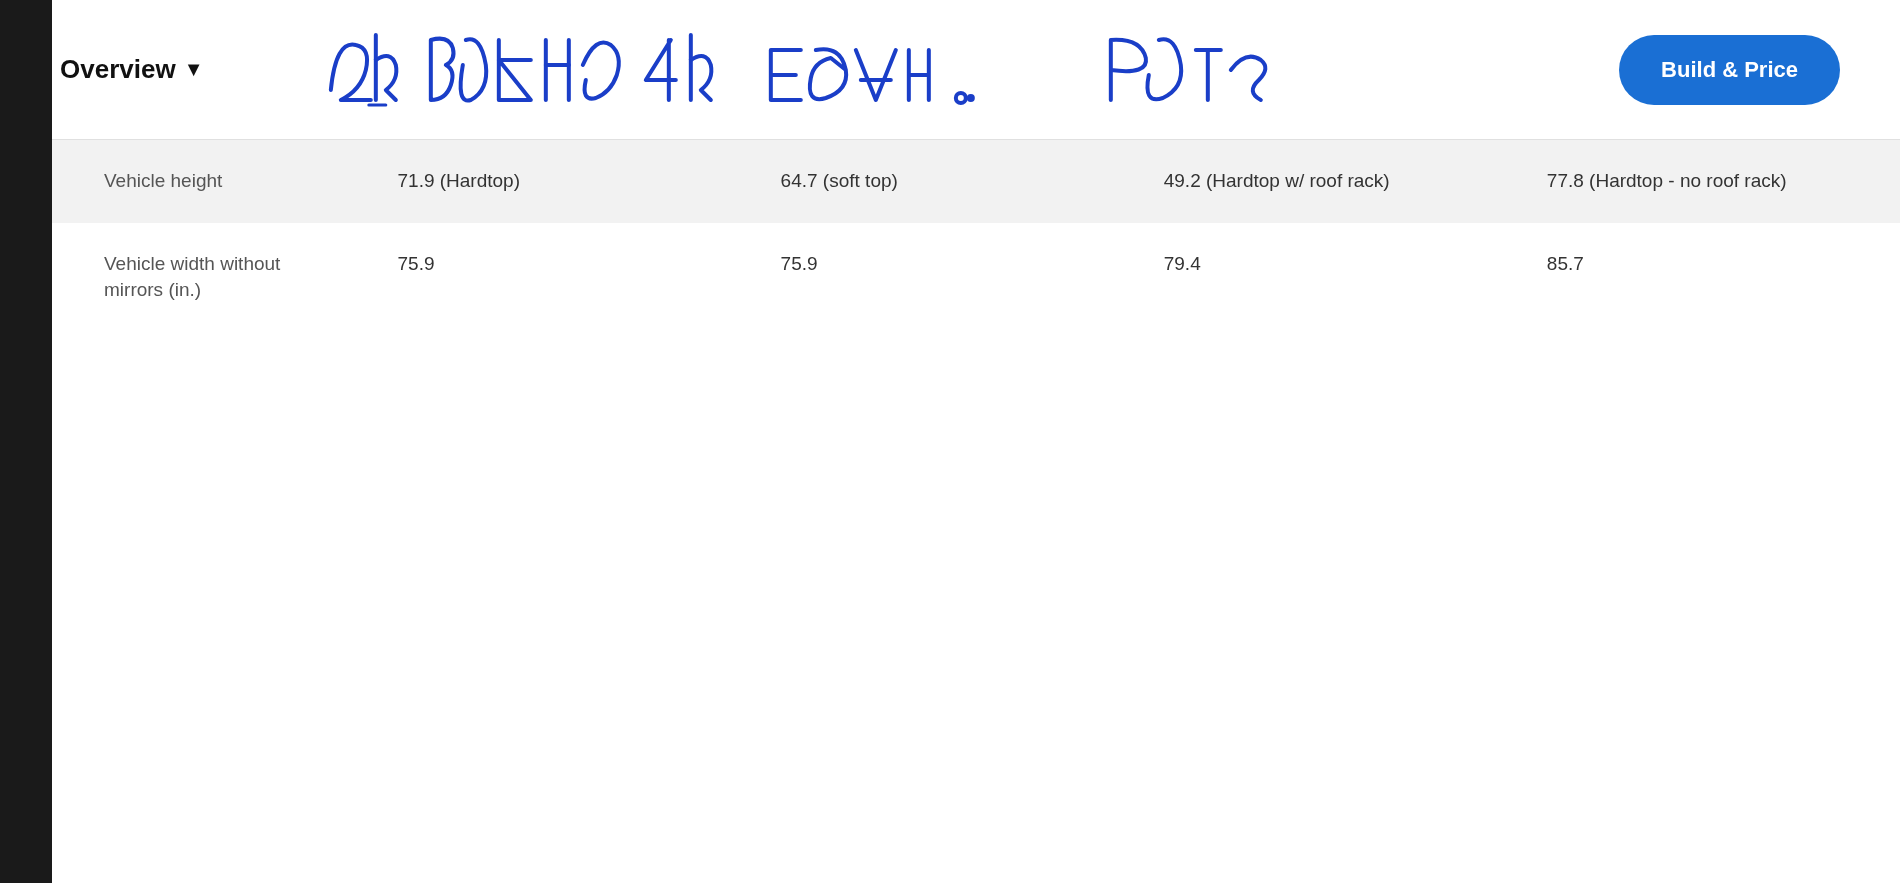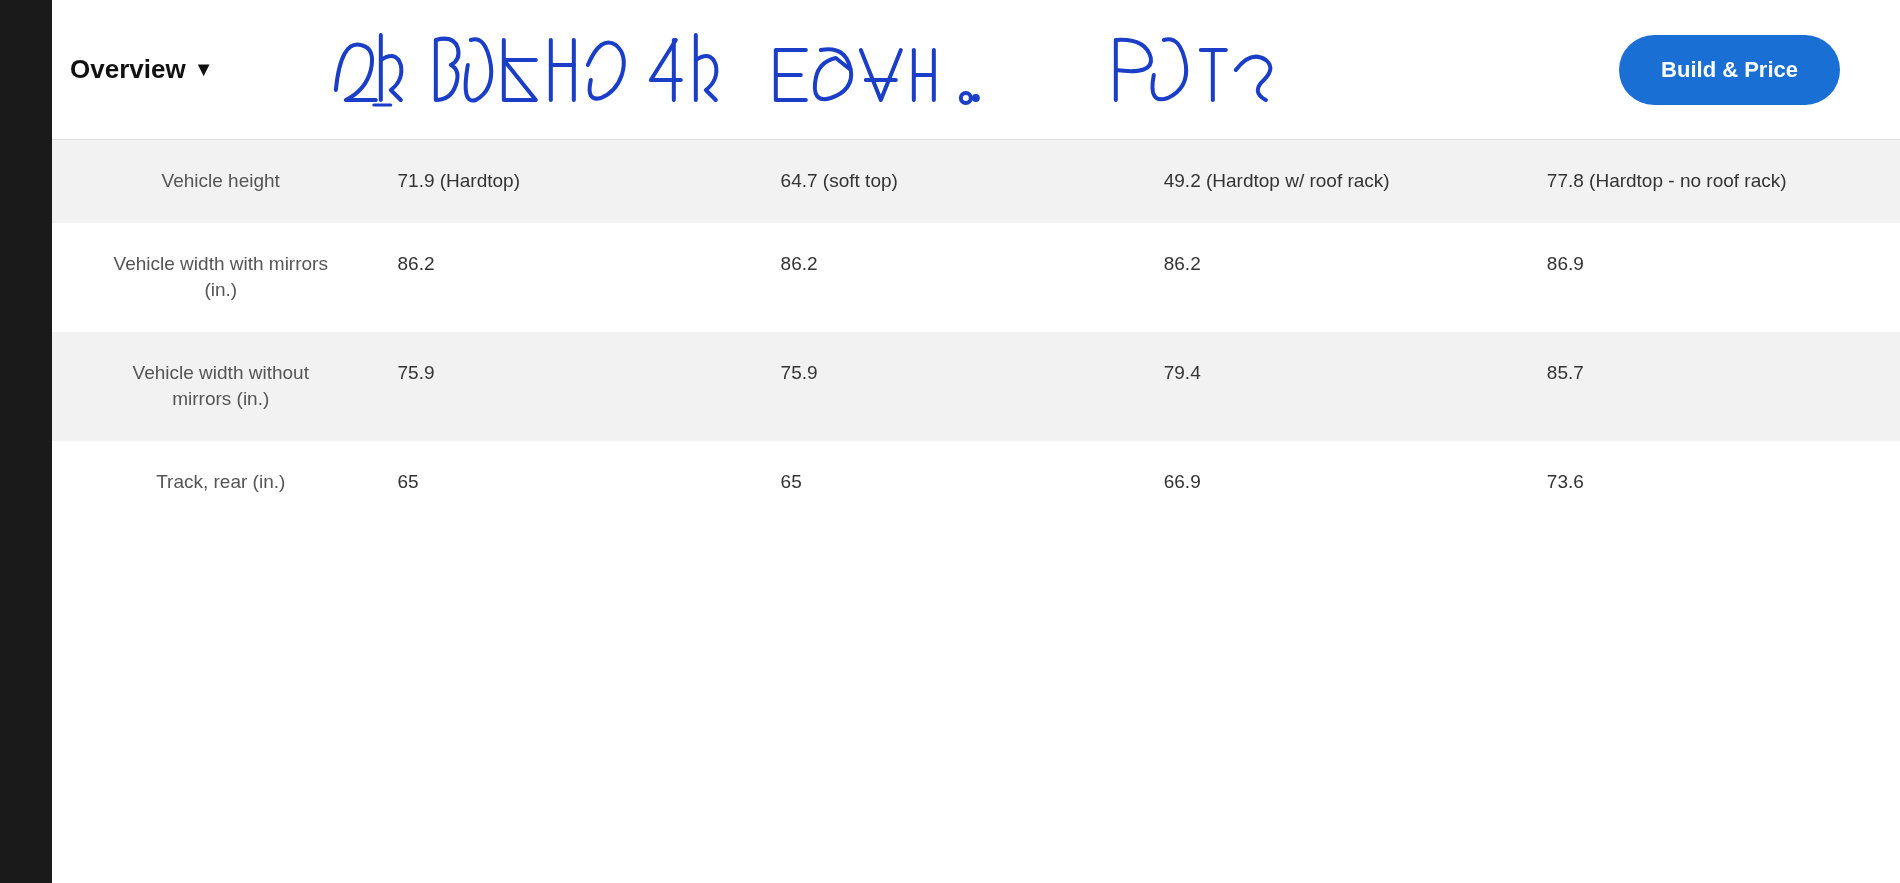--- a/index.html
+++ b/index.html
@@ -37,21 +37,20 @@
     }
 
     .overview-btn {
       display: flex;
       align-items: center;
       gap: 8px;
       font-size: 26px;
       font-weight: 700;
       color: #111;
       cursor: pointer;
-      margin-left: 10px;
     }
 
     .overview-chevron {
       font-size: 20px;
       color: #111;
     }
 
     .handwriting-area {
       flex: 1;
       position: relative;
@@ -103,21 +102,20 @@
       font-size: 19px;
       color: #444;
       vertical-align: top;
       line-height: 1.4;
     }
 
     td:first-child {
       width: 280px;
       color: #555;
       padding-left: 52px;
-      text-align: center;
     }
 
     td:not(:first-child) {
       width: 340px;
       color: #333;
     }
   </style>
 </head>
 <body>
 
@@ -173,35 +171,21 @@
   <table>
     <tbody id="table-body">
     <tr>
           <td>Vehicle height</td>
           <td>71.9 (Hardtop)</td>
           <td>64.7 (soft top)</td>
           <td>49.2 (Hardtop w/ roof rack)</td>
           <td>77.8 (Hardtop - no roof rack)</td>
         </tr>
         <tr>
-          <td>Vehicle width with mirrors (in.)</td>
-          <td>86.2</td>
-          <td>86.2</td>
-          <td>86.2</td>
-          <td>86.9</td>
-        </tr>
-        <tr>
           <td>Vehicle width without mirrors (in.)</td>
           <td>75.9</td>
           <td>75.9</td>
           <td>79.4</td>
           <td>85.7</td>
         </tr>
-        <tr>
-          <td>Track, rear (in.)</td>
-          <td>65</td>
-          <td>65</td>
-          <td>66.9</td>
-          <td>73.6</td>
-        </tr>
       </tbody>
   </table>
 </div>
 
 </body></html>

